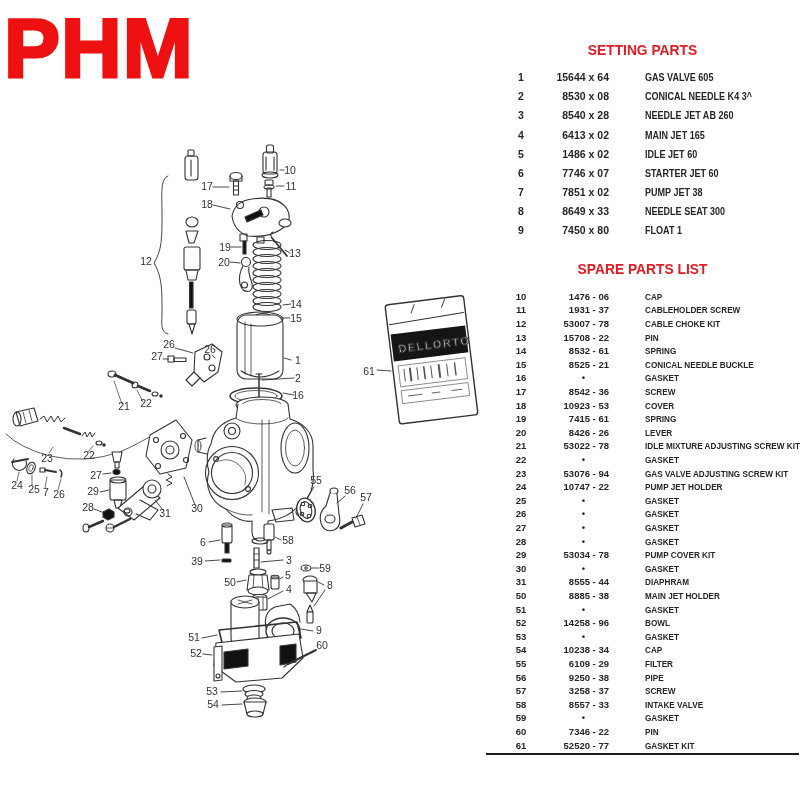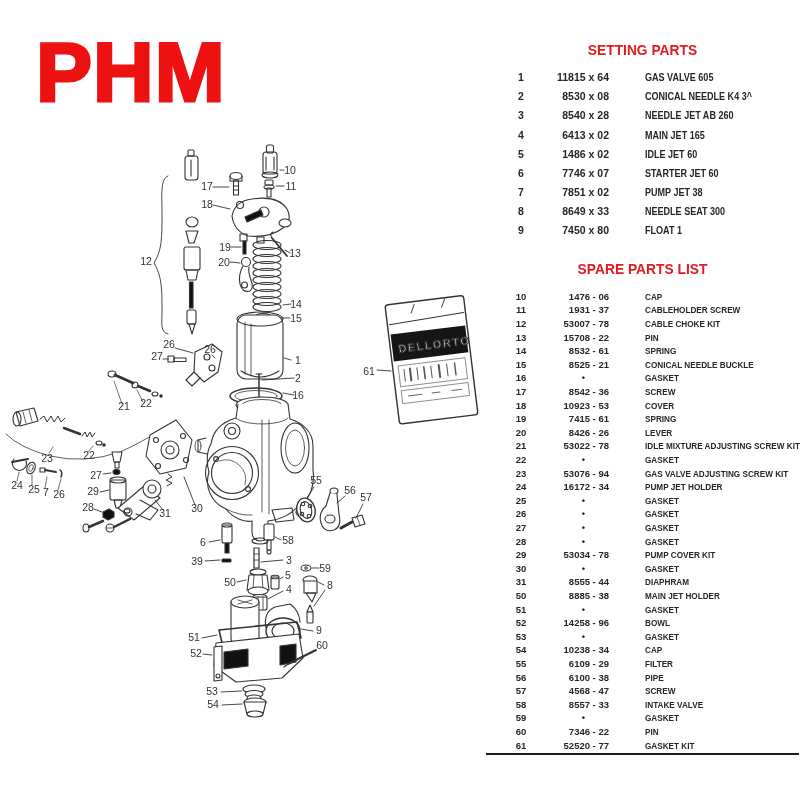--- a/index.html
+++ b/index.html
@@ -1,22 +1,22 @@
 <!DOCTYPE html>
 <html><head>
 <meta charset="utf-8">
 <style>
   html,body{margin:0;padding:0;}
   body{
     width:800px;height:800px;position:relative;background:#ffffff;
     overflow:hidden;font-family:"Liberation Sans",sans-serif;
   }
   .logo{
-    position:absolute;left:4px;top:30px;font-size:84px;line-height:1;
-    font-weight:700;-webkit-text-stroke:3px currentColor;letter-spacing:1px;margin-left:32px;
+    position:absolute;left:4px;top:6px;font-size:84px;line-height:1;
+    font-weight:700;-webkit-text-stroke:3px currentColor;letter-spacing:1px;
   }
   #diagram{position:absolute;left:0;top:0;}
   .plabel{font-family:"Liberation Sans",sans-serif;font-size:10.5px;fill:#333;text-anchor:middle;}
   .pkg-label{font-family:"Liberation Sans",sans-serif;font-size:11px;font-weight:700;fill:#ffffff;letter-spacing:1.5px;}
   .tables{position:absolute;left:485px;top:0;width:315px;height:800px;}
   .tbl-title{
     position:absolute;width:315px;text-align:center;font-weight:700;font-size:15px;
     transform:scaleX(0.92);transform-origin:center;white-space:nowrap;
   }
   .prow{position:absolute;left:0;width:315px;height:14px;color:#262626;}
@@ -461,21 +461,21 @@
       <text x="366" y="501" class="plabel">57</text>
       <text x="369" y="375" class="plabel">61</text>
     </g>
 </svg>
 
 <div class="tables">
   <div class="tbl-title" style="top: 41px; color: rgb(225, 27, 34);">SETTING PARTS</div>
   <div id="setting-table">
       <div class="prow srow" style="top: 71px;">
         <span class="cell-num">1</span>
-        <span class="cell-code">11815 x 64</span>
+        <span class="cell-code">15644 x 64</span>
         <span class="cell-desc">GAS VALVE 605</span>
       </div>
       <div class="prow srow" style="top: 90.17px;">
         <span class="cell-num">2</span>
         <span class="cell-code">8530 x 08</span>
         <span class="cell-desc">CONICAL NEEDLE K4 3^</span>
       </div>
       <div class="prow srow" style="top: 109.34px;">
         <span class="cell-num">3</span>
         <span class="cell-code">8540 x 28</span>
@@ -580,21 +580,21 @@
         <span class="cell-code bullet">•</span>
         <span class="cell-desc">GASKET</span>
       </div>
       <div class="prow xrow" style="top: 467.5px;">
         <span class="cell-num">23</span>
         <span class="cell-code">53076 - 94</span>
         <span class="cell-desc">GAS VALVE ADJUSTING SCREW KIT</span>
       </div>
       <div class="prow xrow" style="top: 481.1px;">
         <span class="cell-num">24</span>
-        <span class="cell-code">16172 - 34</span>
+        <span class="cell-code">10747 - 22</span>
         <span class="cell-desc">PUMP JET HOLDER</span>
       </div>
       <div class="prow xrow" style="top: 494.7px;">
         <span class="cell-num">25</span>
         <span class="cell-code bullet">•</span>
         <span class="cell-desc">GASKET</span>
       </div>
       <div class="prow xrow" style="top: 508.3px;">
         <span class="cell-num">26</span>
         <span class="cell-code bullet">•</span>
@@ -650,26 +650,26 @@
         <span class="cell-code">10238 - 34</span>
         <span class="cell-desc">CAP</span>
       </div>
       <div class="prow xrow" style="top: 657.9px;">
         <span class="cell-num">55</span>
         <span class="cell-code">6109 - 29</span>
         <span class="cell-desc">FILTER</span>
       </div>
       <div class="prow xrow" style="top: 671.5px;">
         <span class="cell-num">56</span>
-        <span class="cell-code">6100 - 38</span>
+        <span class="cell-code">9250 - 38</span>
         <span class="cell-desc">PIPE</span>
       </div>
       <div class="prow xrow" style="top: 685.1px;">
         <span class="cell-num">57</span>
-        <span class="cell-code">4568 - 47</span>
+        <span class="cell-code">3258 - 37</span>
         <span class="cell-desc">SCREW</span>
       </div>
       <div class="prow xrow" style="top: 698.7px;">
         <span class="cell-num">58</span>
         <span class="cell-code">8557 - 33</span>
         <span class="cell-desc">INTAKE VALVE</span>
       </div>
       <div class="prow xrow" style="top: 712.3px;">
         <span class="cell-num">59</span>
         <span class="cell-code bullet">•</span>

